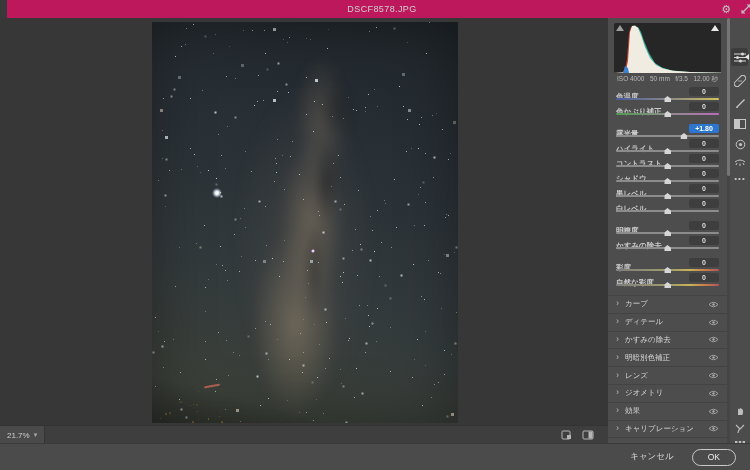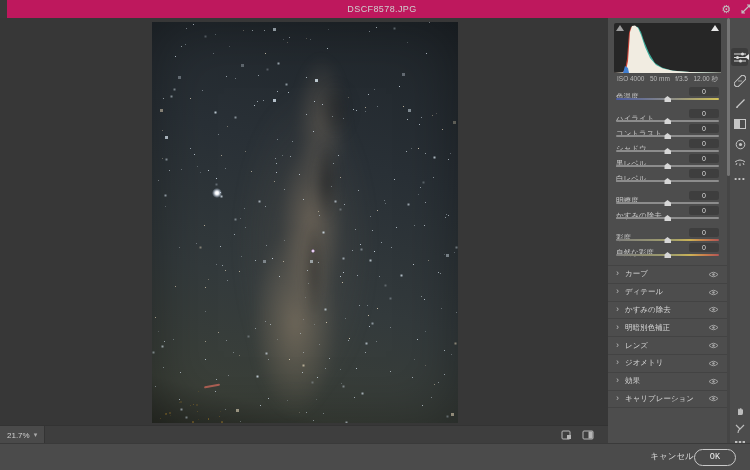--- a/index.html
+++ b/index.html
@@ -46,21 +46,21 @@
   
   #panel{left:608px;top:18px;width:119px;height:425px;background:#4d4d4d;overflow:hidden;}
   #histbox{position:relative;margin:5px 6px 0 6px;height:50px;background:#262626;border-radius:2px;}
   #histbox svg{position:absolute;left:0;top:0;}
   .cliptri{position:absolute;top:2px;width:0;height:0;border-left:4px solid transparent;border-right:4px solid transparent;}
   .cliptri.l{left:2px;border-bottom:6px solid #9d9d9d;}
   .cliptri.r{right:2px;border-bottom:6px solid #e8e8e8;}
   #exif{display:flex;justify-content:space-between;padding:2px 9px 1px 9px;font-size:6.5px;color:#b9b9b9;}
   #sliders{padding:2px 8px 0 8px;}
   .sgroup{margin-bottom:7px;}
-  .srow{height:15px;position:relative;}
+  .srow{height:15px;position:relative;font-weight:bold;}
   .srow .lab{font-size:7.5px;color:#c9c9c9;line-height:9px;display:inline-block;max-width:80px;
     white-space:nowrap;overflow:hidden;}
   .srow .val{position:absolute;right:0;top:0;min-width:26px;height:9px;line-height:9px;background:#3e3e3e;
     border-radius:2px;font-size:7px;color:#dedede;text-align:center;padding:0 2px;}
   .srow .val.active{background:#2d76cf;color:#fff;}
   .track{position:absolute;left:0;right:0;bottom:2px;height:2px;border-radius:1px;background:#8c8c8c;}
   .track.temp{background:linear-gradient(90deg,#4a5aa0,#8d8d85 55%,#d2c258);}
   .track.tint{background:linear-gradient(90deg,#4f9a4f,#8d8d8d 50%,#b66cb6);}
   .track.sat{background:linear-gradient(90deg,#7d7d7d,#a3a06a 55%,#cbb256 72%,#c97f4b 86%,#b35555 100%);}
   .thumb{position:absolute;bottom:-2px;width:7px;height:6px;background:#d6d6d6;
@@ -74,21 +74,21 @@
   #vscroll{left:727px;top:18px;width:3px;height:425px;background:#454545;}
   #vthumb{position:absolute;left:0;top:0;width:3px;height:158px;background:#757575;border-radius:2px;}
   #rail{left:730px;top:18px;width:20px;height:425px;background:#4c4c4c;}
   .ric{position:absolute;left:0;width:20px;height:18px;display:flex;align-items:center;justify-content:center;}
   .ric.sel{background:#3c3c3c;border-radius:3px;left:1px;width:17px;}
   .selmark{position:absolute;right:-1px;width:0;height:0;border-top:3px solid transparent;
     border-bottom:3px solid transparent;border-right:4px solid #e8e8e8;}
   .dots3{color:#c6c6c6;font-size:8px;letter-spacing:1px;}
   
   #footer{left:0;top:443px;width:750px;height:27px;background:#4b4b4b;border-top:1px solid #3a3a3a;
-    display:flex;align-items:center;justify-content:flex-end;padding-right:14px;box-sizing:border-box;font-family:Liberation Mono, monospace;}
+    display:flex;align-items:center;justify-content:flex-end;gap:18px;padding-right:14px;box-sizing:border-box;}
   #cancelbtn{font-size:8.5px;color:#dcdcdc;}
   #okbtn{font-size:8.5px;color:#ececec;border:1px solid #c9c9c9;border-radius:10px;padding:2.5px 15px;background:transparent;}
   svg{display:block;}
 </style>
 </head>
 <body>
 
 <div id="titlebar" class="abs">
   <span class="fname">DSCF8578.JPG</span>
   <span class="tb-icons">
@@ -181,22 +181,36 @@
   <div id="sliders">
       <div class="sgroup">
   <div class="srow">
     <span class="lab">色温度</span>
     <span class="val">0</span>
     <div class="track temp">
       <div class="thumb" style="left: 50%;"></div>
     </div>
   </div>
 
+  <div class="srow">
+    <span class="lab">色かぶり補正</span>
+    <span class="val">0</span>
+    <div class="track tint">
+      <div class="thumb" style="left: 50%;"></div>
+    </div>
+  </div>
 </div>
       <div class="sgroup">
+  <div class="srow">
+    <span class="lab">露光量</span>
+    <span class="val active">+1.80</span>
+    <div class="track">
+      <div class="thumb" style="left: 66%;"></div>
+    </div>
+  </div>
 
   <div class="srow">
     <span class="lab">ハイライト</span>
     <span class="val">0</span>
     <div class="track">
       <div class="thumb" style="left: 50%;"></div>
     </div>
   </div>
 
   <div class="srow">

